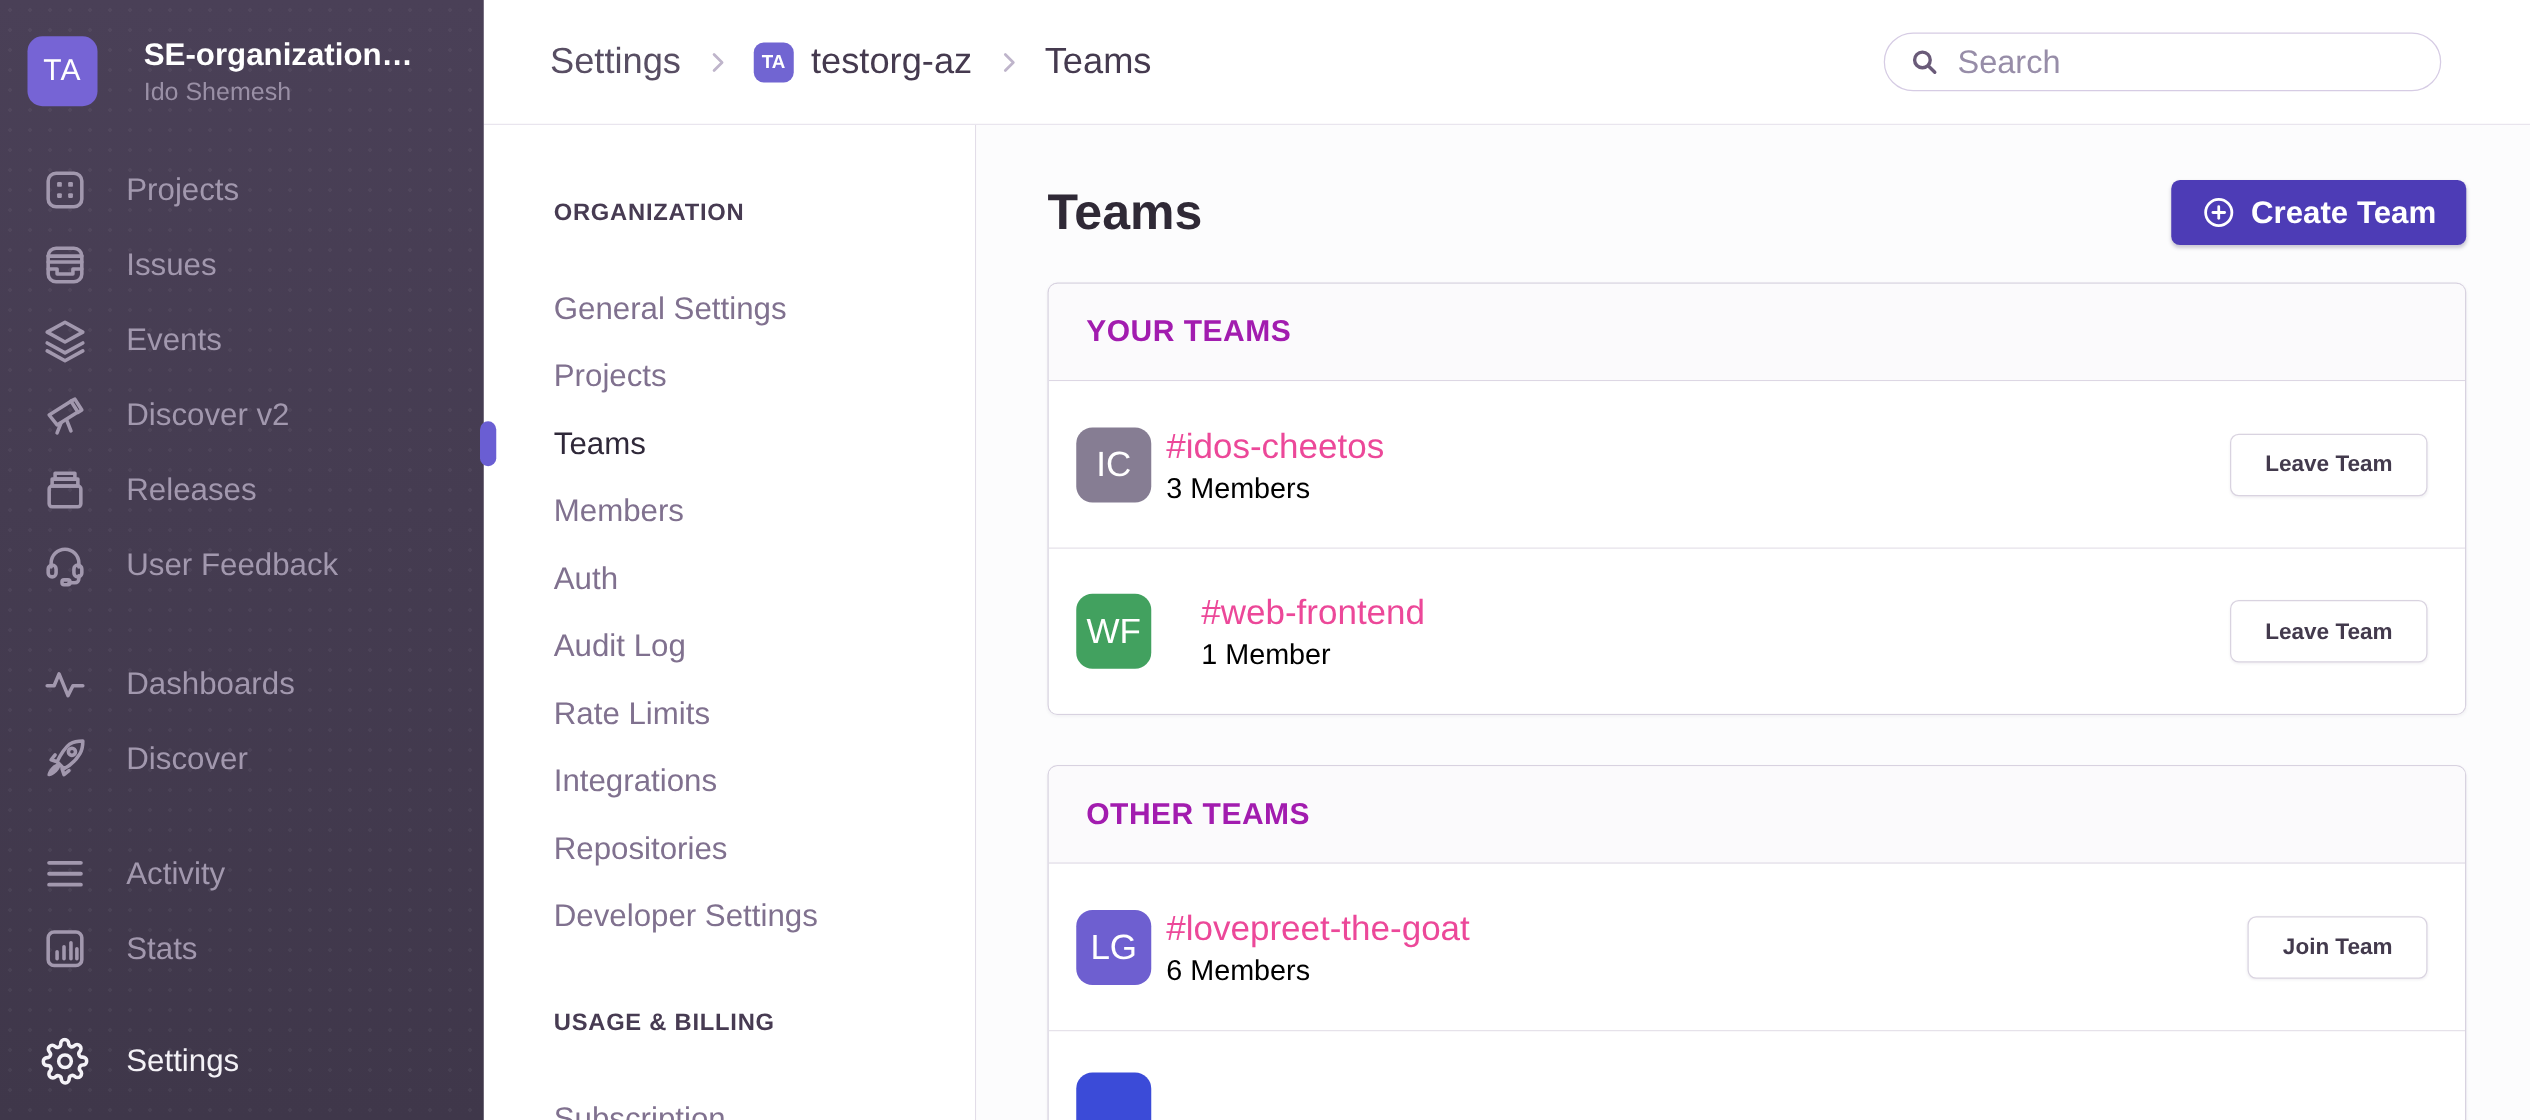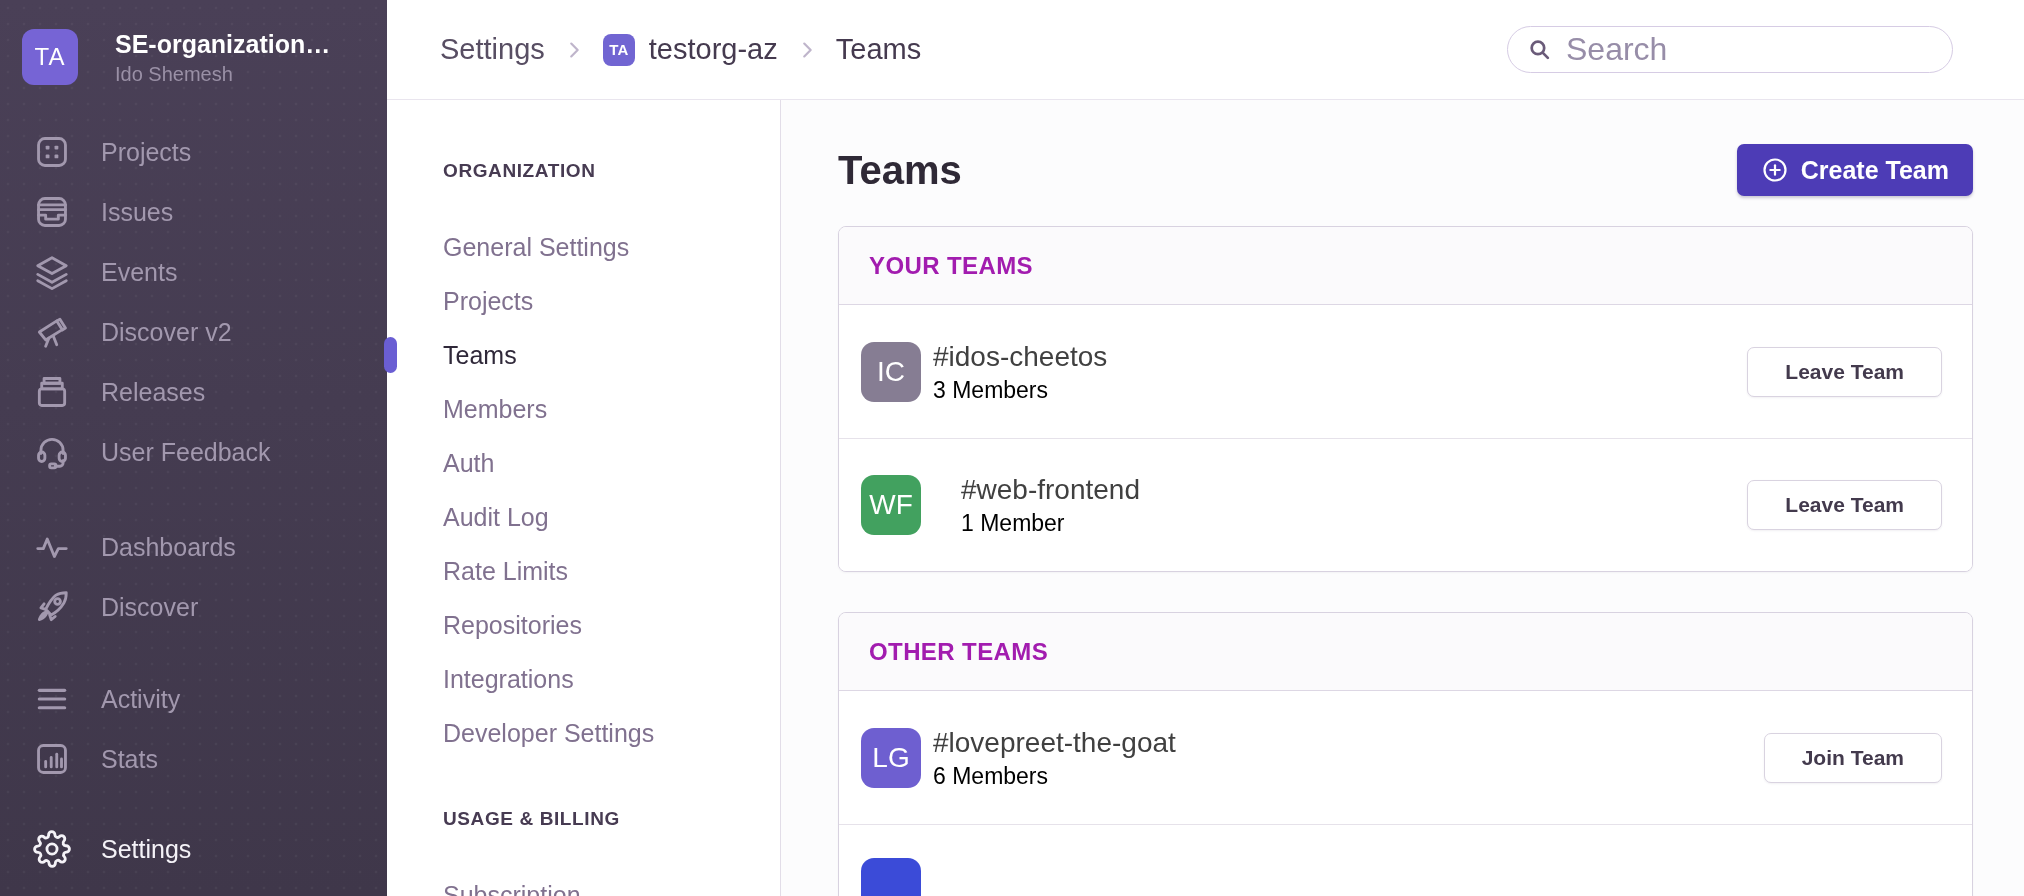--- a/index.html
+++ b/index.html
@@ -50,21 +50,21 @@
   .crumb-sep svg { width:22px; height:22px; }
   .crumb-org { display:flex; align-items:center; gap:14px; }
   .crumb-badge {
     width:32px; height:32px; border-radius:8px; background:#7165d2; color:#fff;
     font-size:15px; font-weight:bold; display:flex; align-items:center; justify-content:center;
   }
   .searchwrap { margin-left:auto; position:relative; }
   .searchwrap svg { position:absolute; left:20px; top:11px; width:25px; height:25px; color:#6a5b79; }
   .search-input {
     width:446px; height:47px; border:1.5px solid #d6cce4; border-radius:24px;
-    padding:0 20px 0 58px; font-size:32px; color:#453a4f; outline:none;
+    padding:0 20px 0 58px; font-size:26px; color:#453a4f; outline:none;
     font-family:"Liberation Sans", sans-serif; background:#fff;
   }
   .search-input::placeholder { color:#978da8; }
 
   .below { flex:1; display:flex; min-height:0; }
 
   
   .settings-nav {
     width:394px; flex:0 0 394px; border-right:1px solid #e2dde8;
     padding:60px 0 0 56px; background:#fff; overflow:visible;
@@ -103,25 +103,25 @@
   }
   .team-row {
     display:flex; align-items:center; padding:0 30px 0 22px; height:133px; background:#fff;
   }
   .team-row + .team-row { border-top:1px solid #e6e2ea;gap:28px; }
   .team-avatar {
     width:60px; height:60px; border-radius:13px; color:#fff; font-size:28px;
     display:flex; align-items:center; justify-content:center; flex:0 0 60px;
   }
   .team-meta { margin-left:12px; line-height:1.25; }
-  .team-link { font-size:28px; font-weight:500; color:#404040; cursor:pointer; text-decoration:none; display:block; }
+  .team-link { font-size:28px; font-weight:500; color:#ec4899; cursor:pointer; text-decoration:none; display:block; }
   .team-members { font-size:23px; color:#000000; margin-top:2px; }
   .row-action {
     margin-left:auto; background:#fff; border:1.5px solid #d9d3e0; border-radius:7px;
-    height:50px; padding:0 37px; font-size:21px; font-weight:bold; color:#433a4d;
+    height:50px; padding:0 27px; font-size:18px; font-weight:bold; color:#433a4d;
     cursor:pointer; font-family:"Liberation Sans", sans-serif;
     box-shadow:0 1px 2px rgba(80,70,100,0.08);
   }
   .team-row.partial { height:90px; align-items:flex-start; padding-top:33px; border-top:1px solid #e6e2ea; }
 </style>
 </head>
 <body>
 
 <div class="app">
 
@@ -277,22 +277,22 @@
       <nav class="settings-nav">
         <div class="sn-header">ORGANIZATION</div>
         <ul class="sn-list">
           <li class="sn-item">General Settings</li>
           <li class="sn-item">Projects</li>
           <li class="sn-item active">Teams</li>
           <li class="sn-item">Members</li>
           <li class="sn-item">Auth</li>
           <li class="sn-item">Audit Log</li>
           <li class="sn-item">Rate Limits</li>
+          <li class="sn-item">Integrations</li>
           <li class="sn-item">Repositories</li>
-          <li class="sn-item">Integrations</li>
           <li class="sn-item">Developer Settings</li>
         </ul>
         <div class="sn-header second">USAGE &amp; BILLING</div>
         <ul class="sn-list">
           <li class="sn-item">Subscription</li>
         </ul>
       </nav>
 
       <main class="content">
         <div class="title-row">

